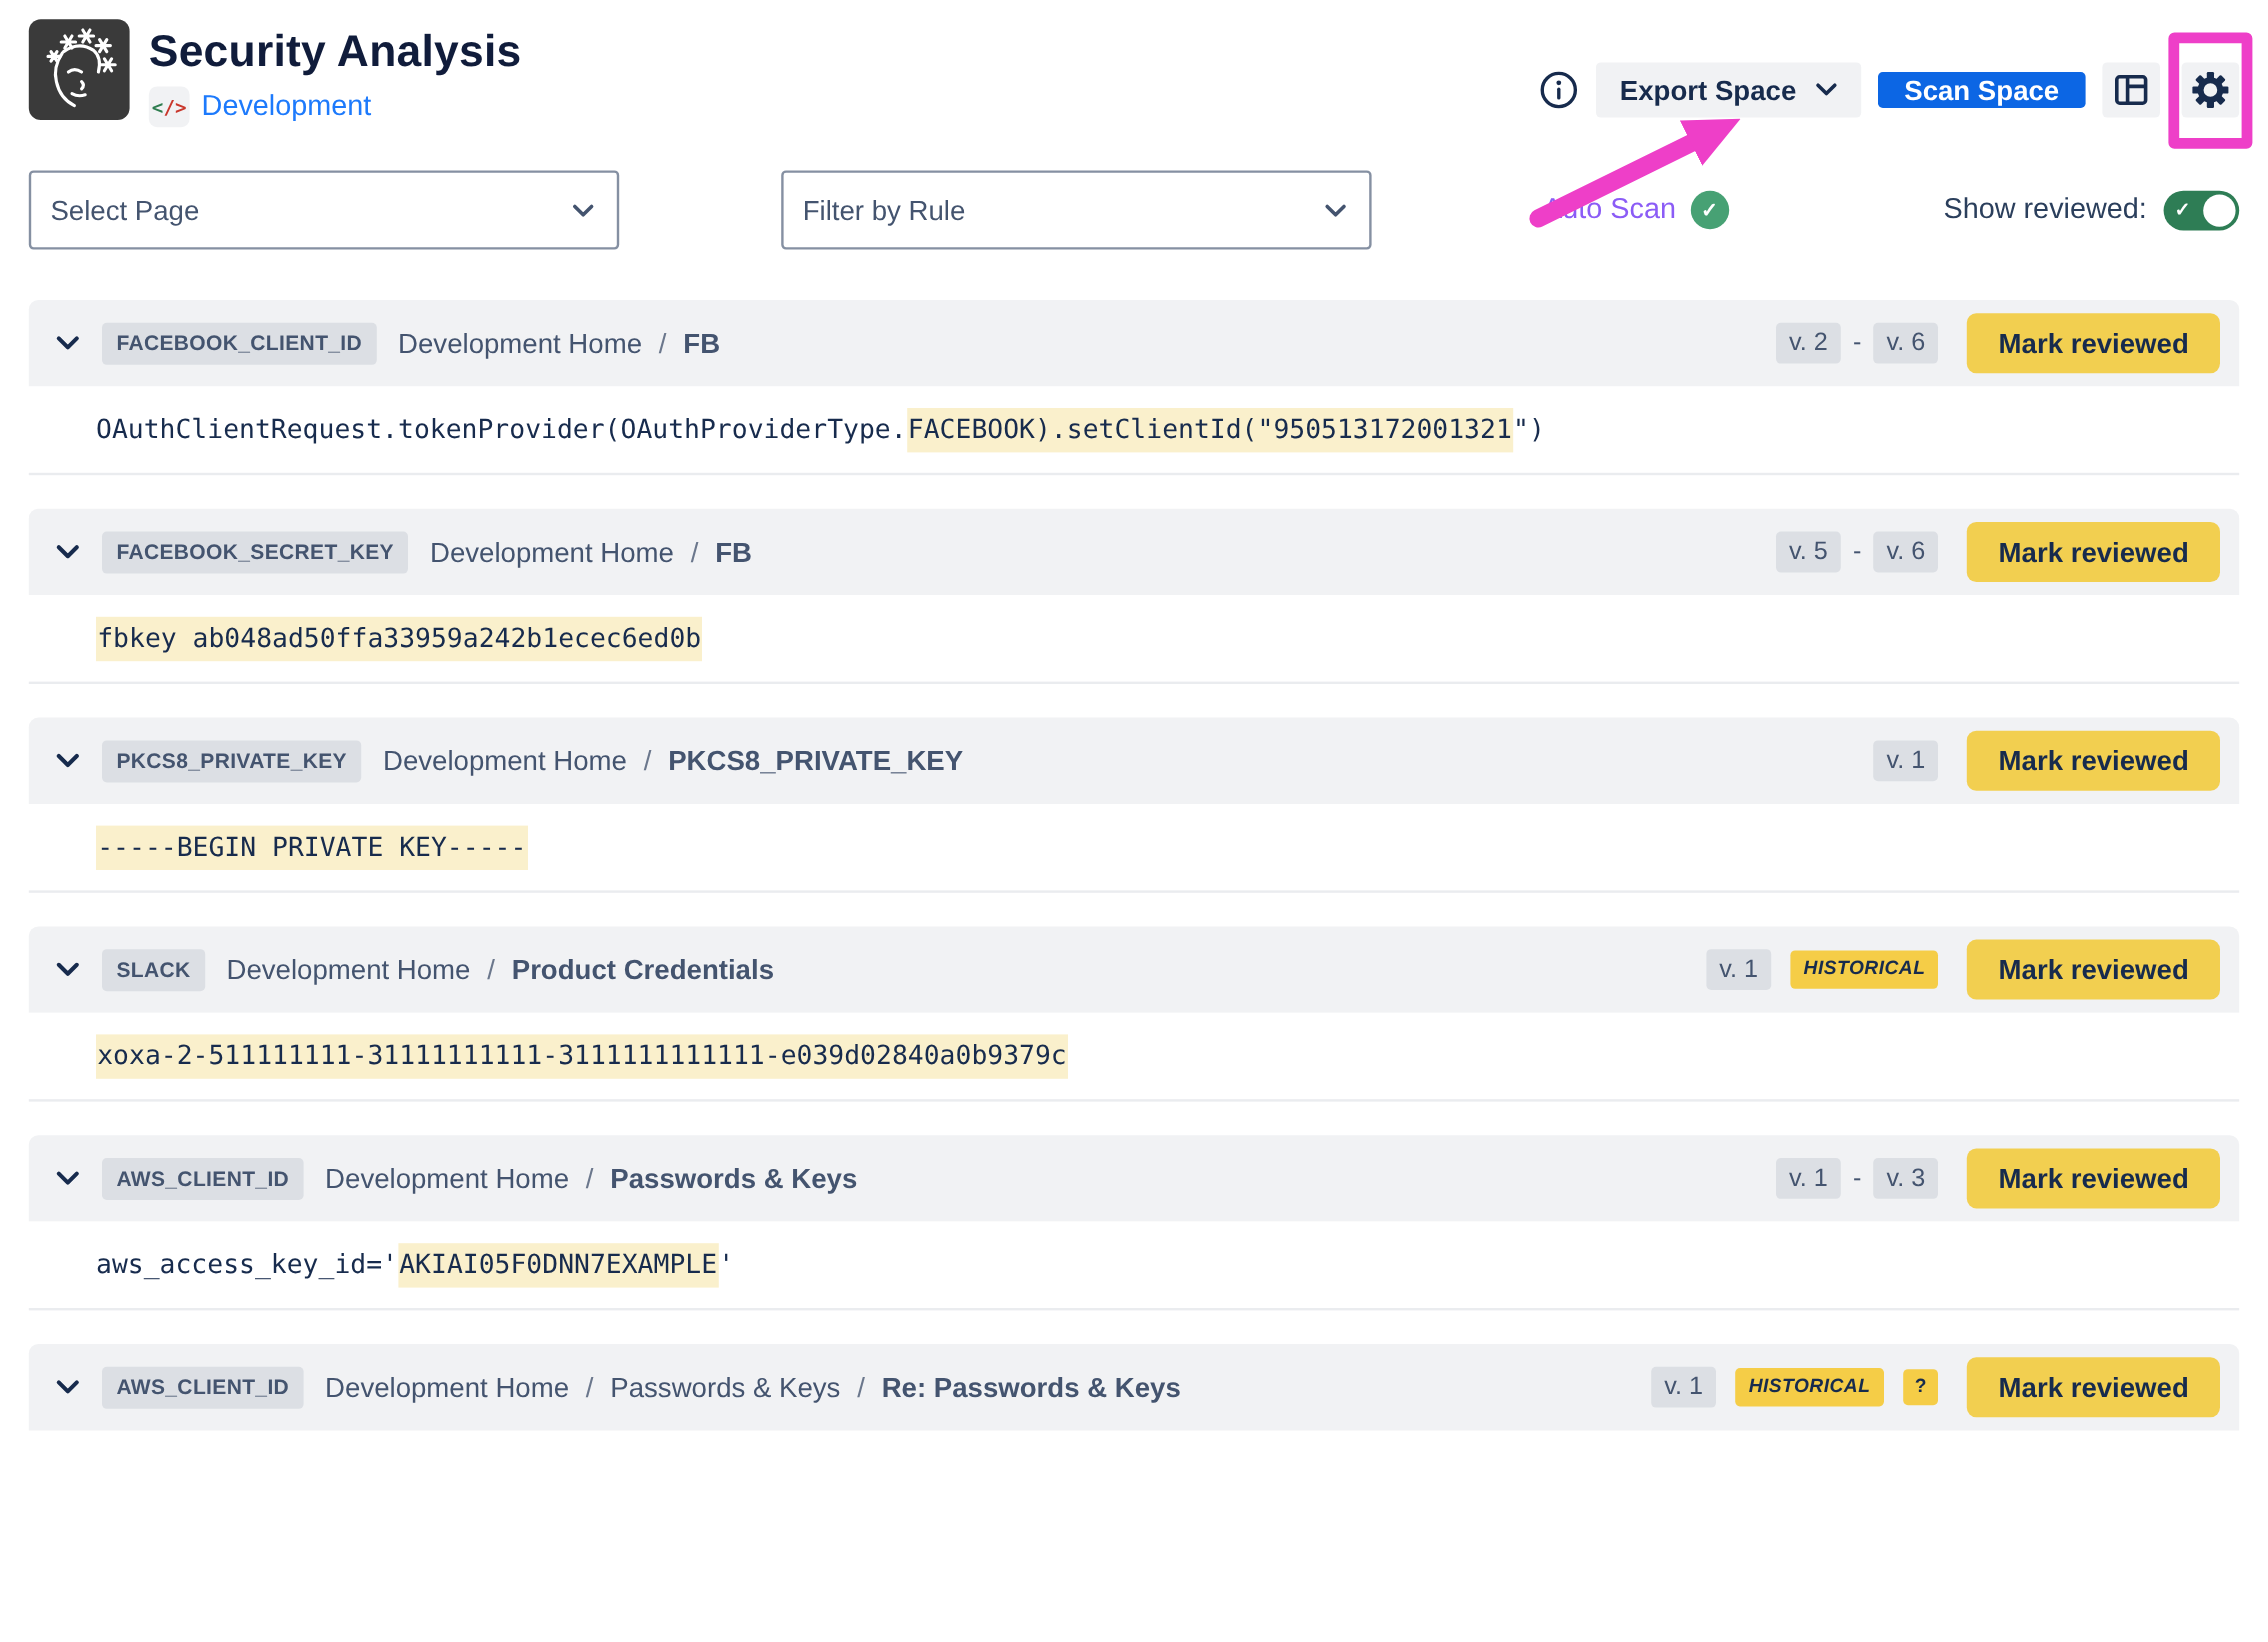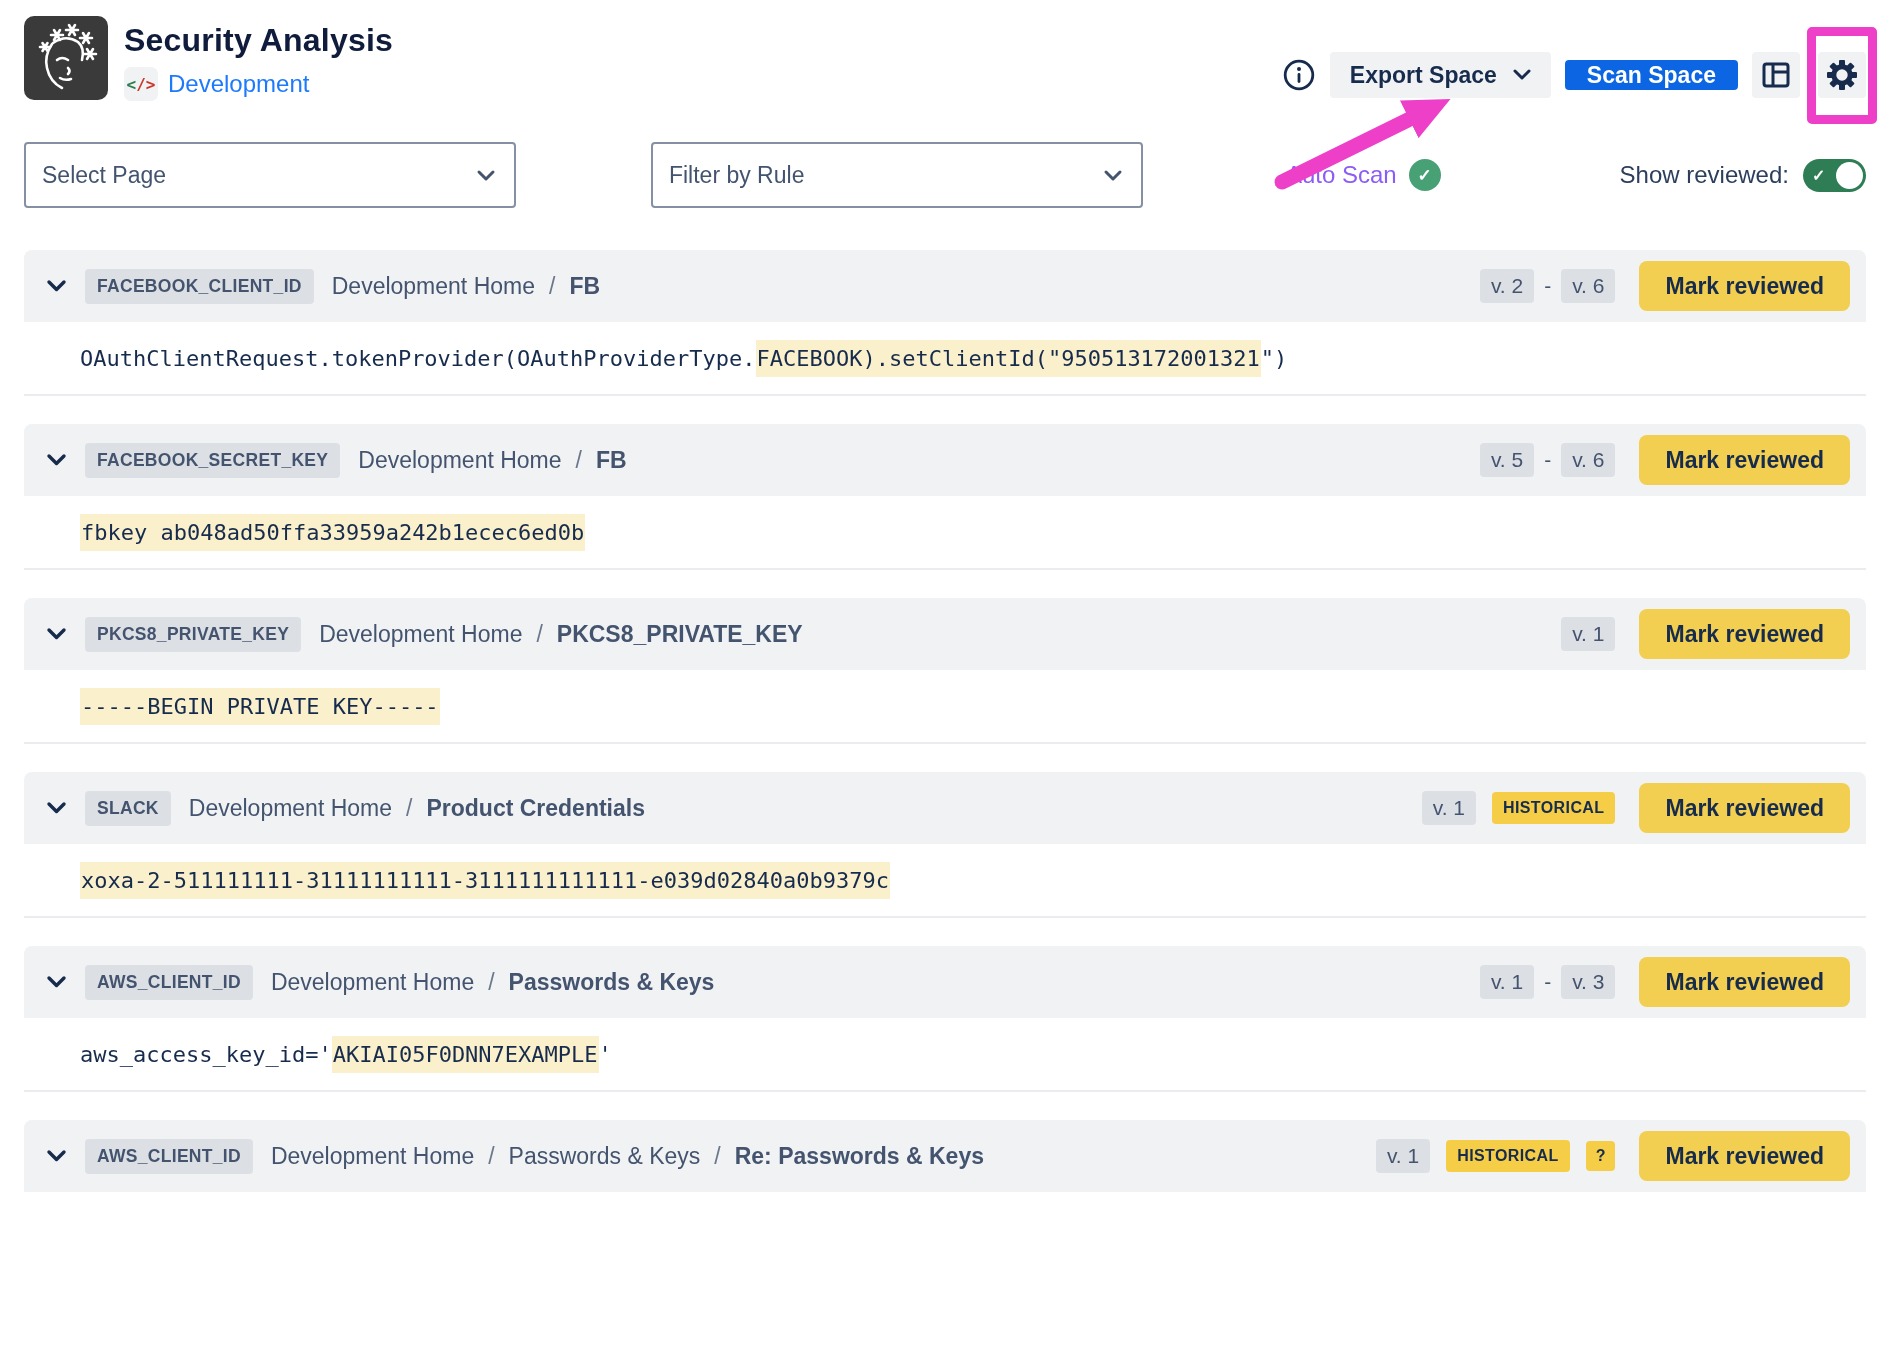--- a/index.html
+++ b/index.html
@@ -5,21 +5,21 @@
   * { margin:0; padding:0; box-sizing:border-box; }
   html,body { width:1890px; height:1368px; background:#ffffff;
     font-family:"Liberation Sans", sans-serif; color:#172B4D; overflow:hidden; }
   .page { position:relative; width:1890px; height:1368px; padding:16px 24px 0 24px; }
 
   
   .header { display:flex; justify-content:space-between; align-items:flex-start; height:108px; }
   .header-left { display:flex; gap:16px; }
   .logo { width:84px; height:84px; border-radius:10px; background:#3A3A3A; flex:0 0 auto; }
   .title-block { padding-top:6px; }
-  .page-title { font-size:32px; font-weight:bold; color:#101C3B; letter-spacing:.2px; }
+  .page-title { font-size:37px; font-weight:bold; color:#101C3B; letter-spacing:.2px; }
   .space-row { display:flex; align-items:center; gap:10px; margin-top:8px; }
   .code-chip { width:34px; height:34px; border-radius:7px; background:#F1F2F4;
     display:flex; align-items:center; justify-content:center;
     font-family:"DejaVu Sans Mono", monospace; font-size:16px; font-weight:bold; }
   .code-chip .lt { color:#2E7D4F; } .code-chip .sl { color:#C9372C; } .code-chip .gt { color:#C9372C; }
   .space-link { font-size:24px; color:#1D7AFC; text-decoration:none; }
 
   .header-right { display:flex; align-items:center; gap:14px; margin-top:36px; }
   .info-btn { background:none; border:none; cursor:pointer; display:flex; }
   .btn { border:none; border-radius:4px; font-family:"Liberation Sans", sans-serif;
@@ -64,21 +64,21 @@
     font-size:17.5px; font-weight:bold; color:#44546F; letter-spacing:.3px; white-space:nowrap; }
   .crumbs { display:flex; align-items:center; gap:14px; font-size:23px; color:#44546F; }
   .crumb { color:#44546F; }
   .crumb.last { font-weight:bold; }
   .crumb-sep { color:#6B778C; }
   .fh-right { display:flex; align-items:center; gap:16px; }
   .versions { display:flex; align-items:center; gap:10px; }
   .v-badge { background:#DCDFE4; border-radius:4px; padding:5px 11px; font-size:21px; color:#44546F; }
   .v-sep { color:#44546F; font-size:21px; }
   .hist-badge { background:#F5CD47; border-radius:4px; padding:7px 11px;
-    font-size:16px; font-weight:bold; color:#172B4D; letter-spacing:.4px; }
+    font-size:16px; font-weight:bold; color:#172B4D; letter-spacing:.4px;font-style:italic; }
   .q-badge { background:#F5CD47; border-radius:4px; padding:6px 10px;
     font-size:16px; font-weight:bold; color:#172B4D; }
   .mark-btn { background:#F2CF50; border:none; border-radius:8px; height:50px; padding:0 26px;
     font-family:"Liberation Sans", sans-serif; font-size:23px; font-weight:bold; color:#172B4D;
     margin-left:8px; cursor:pointer; }
   .finding-body { background:#fff; height:74px; display:flex; align-items:center;
     padding-left:56px; border-bottom:2px solid #EAECEF; }
   .code { font-family:"DejaVu Sans Mono", monospace; font-size:22px; color:#172B4D; white-space:pre; }
   .code .hl { background:#FAF0CC; padding:6px 1px; }
 </style>

